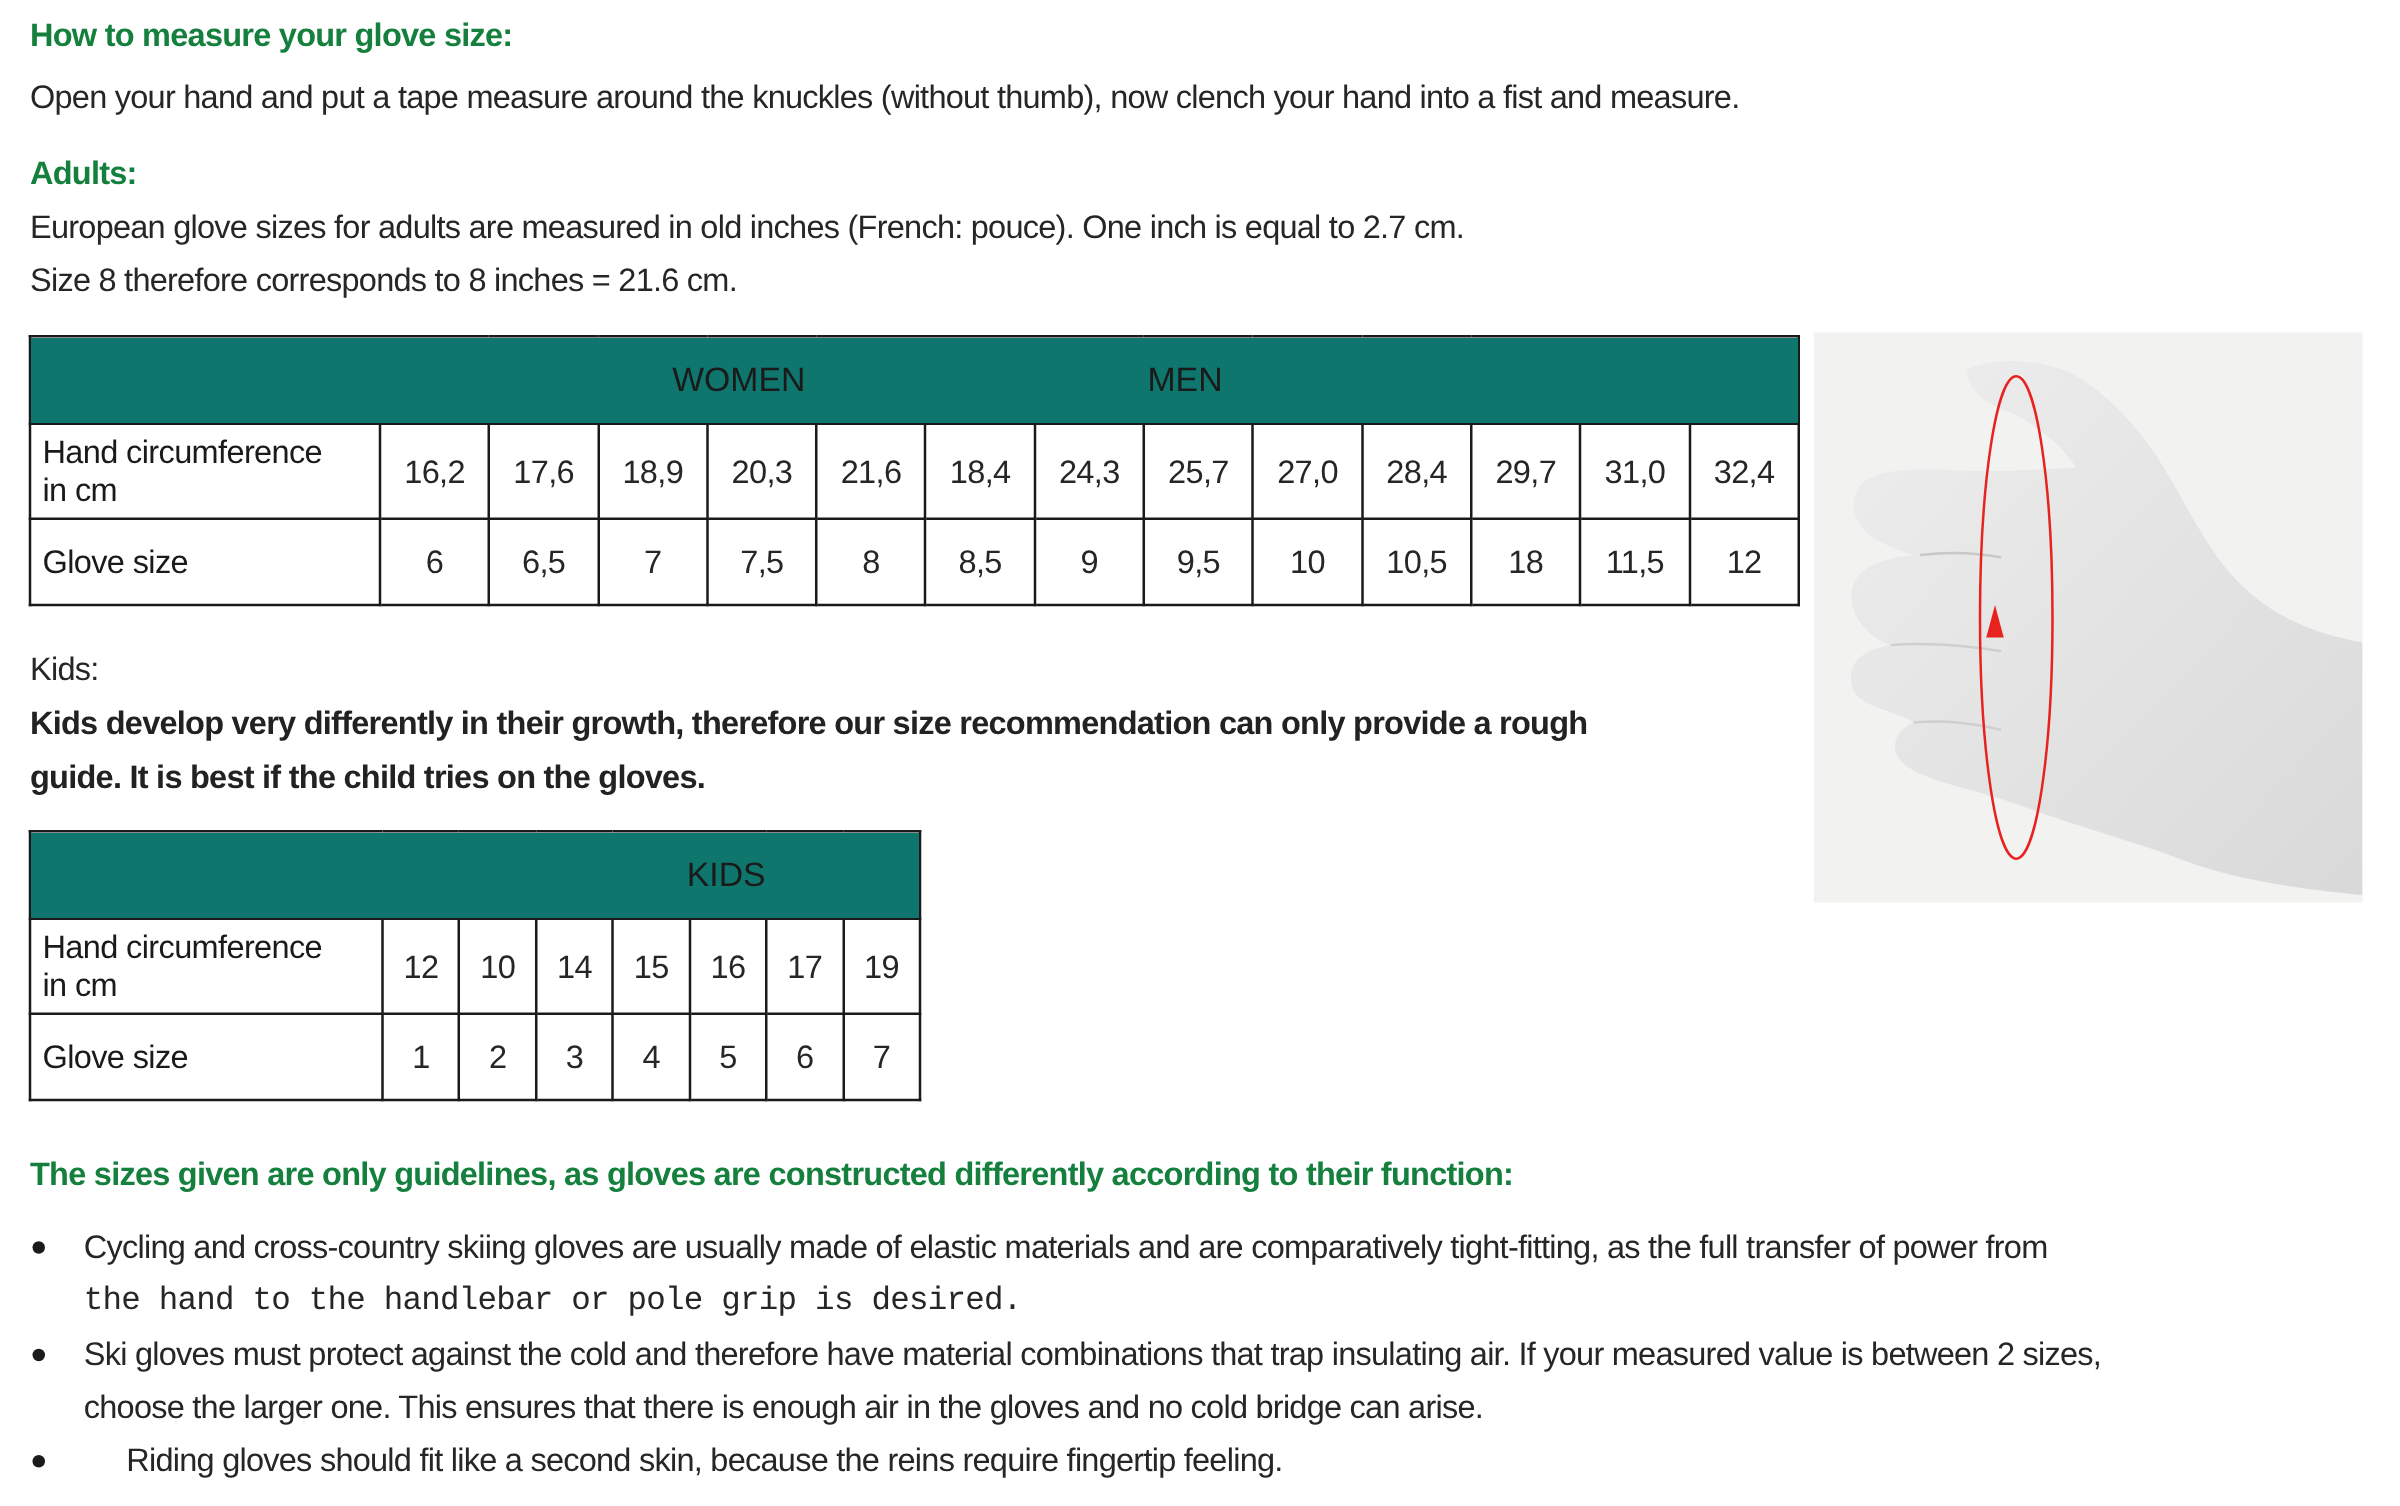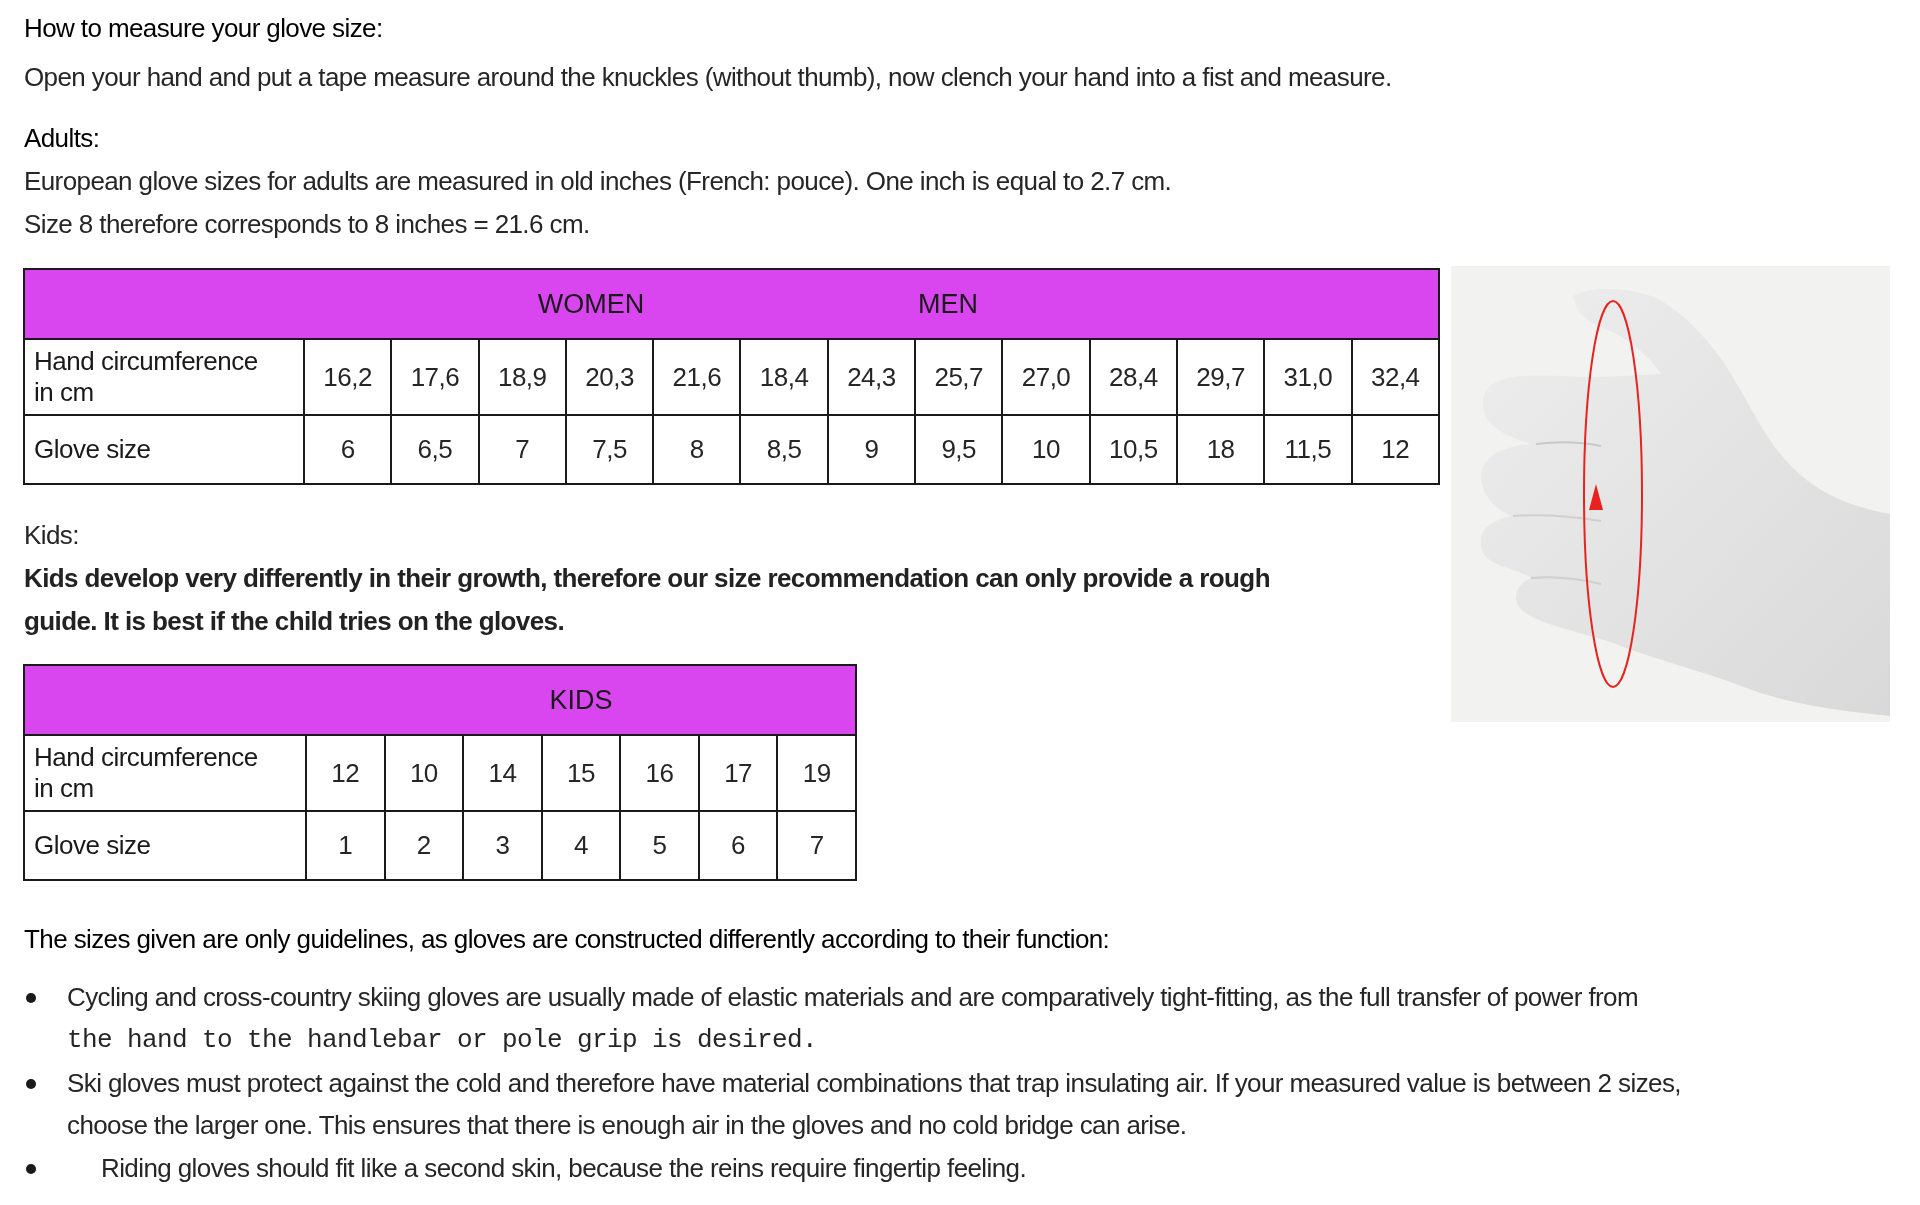--- a/index.html
+++ b/index.html
@@ -5,49 +5,49 @@
     html, body { margin: 0; padding: 0; background: #ffffff; }
     body {
       width: 1920px; height: 1205px; position: relative; overflow: hidden;
       font-family: "Liberation Sans", "DejaVu Sans", sans-serif;
       color: #262626;
     }
     .line {
       position: absolute; left: 24px; white-space: nowrap;
       font-size: 26px; line-height: 34px; letter-spacing: -0.6px;
     }
-    .bold { font-weight: normal; color: #000000; }
+    .bold { font-weight: bold; color: #15803d; }
     .semibold { font-weight: bold; color: #222; }
 
     table.size-table {
       position: absolute; border-collapse: collapse;
       font-size: 26px; letter-spacing: -0.5px; color: #262626;
       table-layout: fixed;
     }
     table.size-table td {
       border: 2px solid #1a1a1a; text-align: center; vertical-align: middle;
       padding: 0; background: #fff;
     }
     table.size-table td.label {
       text-align: left; padding-left: 9px; line-height: 31px;
       color: #1a1a1a; font-weight: 500;
     }
     table.size-table tr.head td {
-      background: #d946ef; position: relative;
+      background: #0f766e; position: relative;
       font-size: 27px; color: #1a1a1a; letter-spacing: 0px;
     }
     .head-label { position: absolute; top: 50%; transform: translate(-50%, -50%); white-space: nowrap; }
 
     #adult-table { left: 23px; top: 268px; width: 1417px; }
     #adult-table col.c0 { width: 280px; }
     #adult-table tr.head td { height: 68px; }
     #adult-table tr.r1 td { height: 74px; }
     #adult-table tr.r2 td { height: 67px; }
 
-    #kids-table { left: 23px; top: 664px; width: 834px; }
+    #kids-table { left: 23px; top: 664px; width: 714px; }
     #kids-table col.c0 { width: 282px; }
     #kids-table tr.head td { height: 68px; }
     #kids-table tr.r1 td { height: 74px; }
     #kids-table tr.r2 td { height: 67px; }
 
     .hand-image {
       position: absolute; left: 1451px; top: 266px; width: 439px; height: 456px;
       background: #f2f2f1; overflow: hidden;
     }
 

